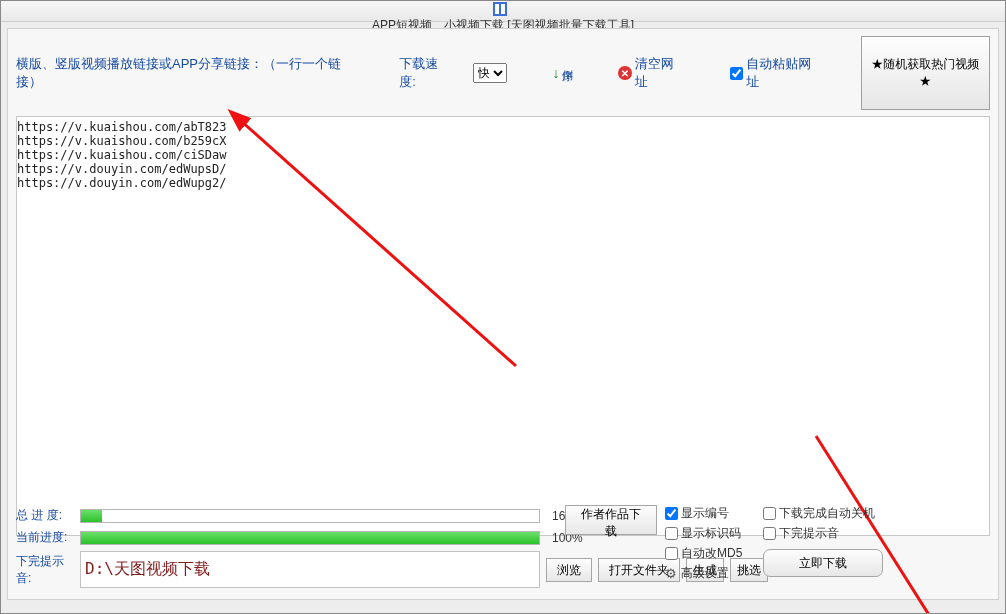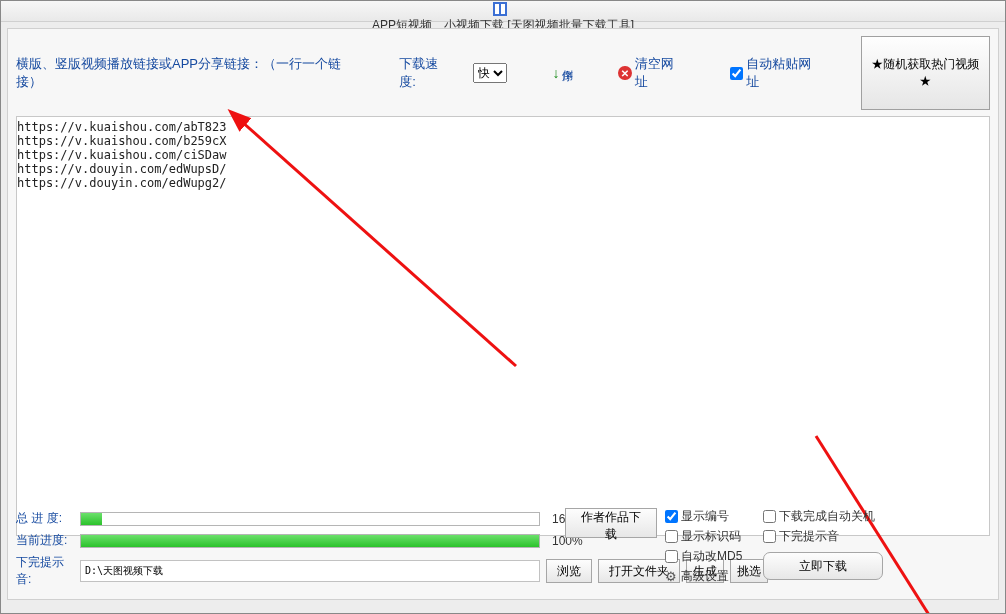--- a/index.html
+++ b/index.html
@@ -36,21 +36,21 @@
 .row .lbl { color: #164aa0; width: 58px; }
 .progress-outer { flex: 0 0 460px; height: 14px; border: 1px solid #b5b5b5; background: #fff; position: relative; }
 .progress-inner { height: 100%; background: linear-gradient(#6be06b,#2bc22b); }
 .prog-text { font-size: 12px; color: #333; margin-left: 6px; width: 70px; }
 
 .btn { border: 1px solid #a6a6a6; background: linear-gradient(#fdfdfd,#e7e7e7); padding: 3px 10px; font-size: 12px; cursor: pointer; height: 24px; }
 .btn.big { height: 30px; padding: 0 14px; }
 .btn.small { padding: 3px 6px; }
 .btn.download { width: 120px; height: 28px; }
 
-.save-input { flex: 1; height: 22px; border: 1px solid #c2c2c2; background: #fff; font-family: SimSun, monospace; font-size: 10px; padding: 0 4px; color: #000000; }
+.save-input { flex: 1; height: 37px; border: 1px solid #c2c2c2; background: #fff; font-family: SimSun, monospace; font-size: 16px; padding: 0 4px; color: #7f1d1d; }
 
 .right-col { position: absolute; right: 0; bottom: 0; width: 325px; }
 .opts { display: flex; flex-direction: column; gap: 3px; position: absolute; }
 .opts.c1 { left: 0; top: 0; }
 .opts.c2 { left: 98px; top: 0; }
 .opt { display: flex; align-items: center; gap: 3px; font-size: 12px; color: #333; white-space: nowrap; }
 .opt input { width: 13px; height: 13px; }
 .adv { display: flex; align-items: center; gap: 4px; cursor: pointer; color: #333; }
 .adv .gear { font-size: 13px; color: #555; }
 </style>

